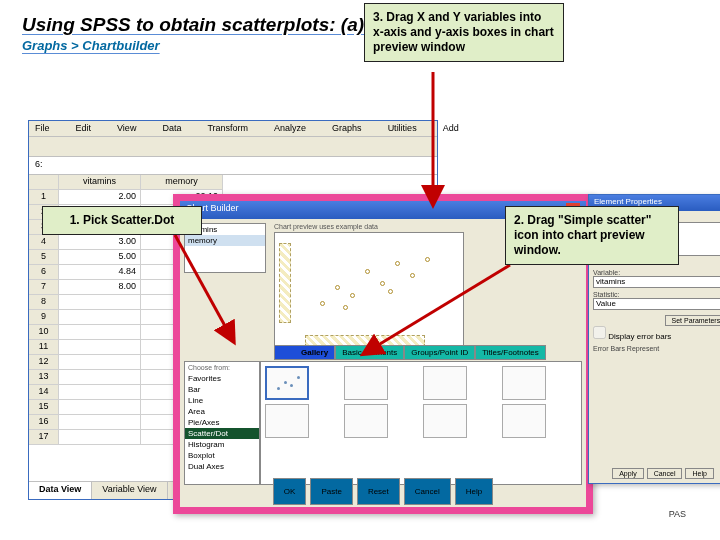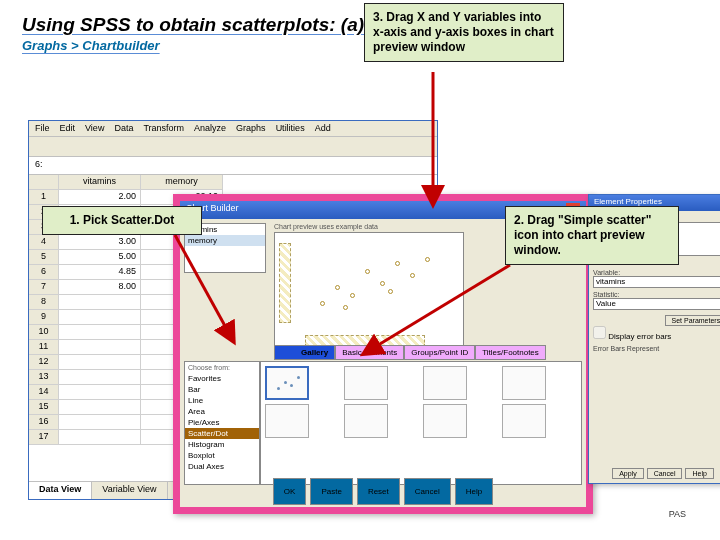--- a/index.html
+++ b/index.html
@@ -2,21 +2,21 @@
 <html><head>
 <meta charset="utf-8">
 <style>
   * { box-sizing: border-box; margin: 0; padding: 0; }
   body { width: 720px; height: 540px; background: #fff; font-family: Arial, sans-serif; position: relative; overflow: hidden; }
   .slide-title { font-size: 19px; font-style: italic; font-weight: bold; padding: 14px 22px 2px; text-decoration: underline; text-decoration-color: #5a8cd6; text-underline-offset: 3px; }
   .slide-subtitle { font-size: 13px; font-style: italic; font-weight: bold; padding: 0 22px 6px; color: #0369a1; text-decoration: underline; text-decoration-color: #5a8cd6; text-underline-offset: 3px; }
   .screenshot-area { position: absolute; left: 28px; top: 120px; width: 664px; height: 404px; }
   .spss-window { position: absolute; left: 0; top: 0; width: 410px; height: 380px; border: 1px solid #3a6bbf; background: #fff; }
   .spss-titlebar { height: 18px; background: linear-gradient(#4a7de0,#2a5cc0); color: #fff; font-size: 9px; padding: 2px 4px; display: flex; align-items: center; }
-  .spss-menubar { height: 16px; background: #ece9d8; font-size: 9px; display: flex; gap: 10px; padding: 2px 6px; border-bottom: 1px solid #c0c0c0; }
+  .spss-menubar { height: 16px; background: #ece9d8; font-size: 9px; display: flex; gap: 26px; padding: 2px 6px; border-bottom: 1px solid #c0c0c0; }
   .spss-menubar span { cursor: default; }
   .spss-toolbar { height: 20px; background: #ece9d8; border-bottom: 1px solid #c0c0c0; }
   .spss-cellbar { height: 18px; background: #fff; border-bottom: 1px solid #c0c0c0; font-size: 9px; padding: 2px 6px; }
   .spss-datagrid { display: grid; grid-template-columns: 30px 82px 82px; font-size: 9px; }
   .spss-datagrid div { border-right: 1px solid #d0d0d0; border-bottom: 1px solid #d0d0d0; padding: 1px 4px; height: 15px; text-align: right; background: #fff; }
   .spss-datagrid .hdr { background: #ece9d8; text-align: center; font-weight: normal; }
   .spss-datagrid .rowhdr { background: #ece9d8; text-align: center; }
   .spss-tabs { position: absolute; bottom: 0; left: 0; right: 0; height: 18px; background: #ece9d8; border-top: 1px solid #c0c0c0; display: flex; font-size: 9px; }
   .spss-tabs div { padding: 2px 10px; border-right: 1px solid #c0c0c0; }
   .spss-tabs .active { background: #fff; font-weight: bold; }
@@ -30,25 +30,25 @@
   .cb-varlist .sel { background: #cfe0f0; }
   .cb-preview { flex: 1; padding: 4px; }
   .cb-preview-canvas { background: #fff; border: 1px solid #888; height: 120px; position: relative; }
   .cb-preview-canvas .dropzone-y { position: absolute; left: 4px; top: 10px; width: 12px; height: 80px; background: repeating-linear-gradient(45deg,#f4ecc0,#f4ecc0 3px,#fff 3px,#fff 6px); border: 1px dashed #b0a060; }
   .cb-preview-canvas .dropzone-x { position: absolute; left: 30px; bottom: 4px; width: 120px; height: 12px; background: repeating-linear-gradient(45deg,#f4ecc0,#f4ecc0 3px,#fff 3px,#fff 6px); border: 1px dashed #b0a060; }
   .cb-preview-canvas .dots { position: absolute; left: 30px; top: 12px; width: 150px; height: 80px; }
   .cb-preview-canvas .dot { position: absolute; width: 5px; height: 5px; border: 1px solid #b09030; border-radius: 50%; background: #fff; }
   .cb-right { width: 118px; padding: 4px; font-size: 8px; }
   .cb-gallery-area { position: absolute; left: 4px; top: 160px; right: 4px; bottom: 22px; display: flex; }
   .cb-gallery-tabs { font-size: 8px; display: flex; gap: 0; border-bottom: 1px solid #888; position: absolute; top: 144px; left: 94px; }
-  .cb-gallery-tabs div { padding: 2px 6px; background: #f0abfc; border: 1px solid #888; border-bottom: none; }
+  .cb-gallery-tabs div { padding: 2px 6px; background: #14b8a6; border: 1px solid #888; border-bottom: none; }
   .cb-gallery-tabs .active { background: #1d4ed8; font-weight: bold; padding-left: 26px; }
   .cb-gallery-list { width: 76px; background: #fff; border: 1px solid #888; font-size: 8px; }
   .cb-gallery-list div { padding: 1px 3px; }
-  .cb-gallery-list .sel { background: #a16207; color: #fff; }
+  .cb-gallery-list .sel { background: #14532d; color: #fff; }
   .cb-gallery-thumbs { flex: 1; background: #fff; border: 1px solid #888; padding: 4px; display: grid; grid-template-columns: repeat(4, 1fr); gap: 4px; align-content: start; }
   .cb-thumb { width: 44px; height: 34px; border: 1px solid #aaa; background: #fafafa; position: relative; }
   .cb-thumb.sel { border: 2px solid #3a6bbf; }
   .cb-thumb-dots { position: absolute; inset: 4px; }
   .cb-thumb-dots span { position: absolute; width: 3px; height: 3px; background: #6a8fba; border-radius: 50%; }
   .cb-buttons { position: absolute; bottom: 2px; left: 0; right: 0; display: flex; justify-content: center; gap: 4px; }
   .cb-btn { font-size: 8px; padding: 8px 10px; background: #0369a1; border: 1px solid #888; text-align: center; }
   .elemprops { position: absolute; right: -46px; top: 74px; width: 150px; height: 290px; background: #ece9d8; border: 1px solid #3a6bbf; box-shadow: 2px 2px 5px rgba(0,0,0,0.25); font-size: 8px; }
   .elemprops .hdr2 { height: 16px; background: linear-gradient(#4a7de0,#2a5cc0); color: #fff; font-size: 8px; padding: 2px 5px; }
   .elemprops .body2 { padding: 4px; }
@@ -99,21 +99,21 @@
       <div class="rowhdr">3</div>
         <div>4.00</div>
         <div>29.00</div>
       <div class="rowhdr">4</div>
         <div>3.00</div>
         <div>49.30</div>
       <div class="rowhdr">5</div>
         <div>5.00</div>
         <div>42.50</div>
       <div class="rowhdr">6</div>
-        <div>4.85</div>
+        <div>4.84</div>
         <div>57.00</div>
       <div class="rowhdr">7</div>
         <div>8.00</div>
         <div>63.20</div>
       <div class="rowhdr">8</div>
         <div></div>
         <div></div>
       <div class="rowhdr">9</div>
         <div></div>
         <div></div>

